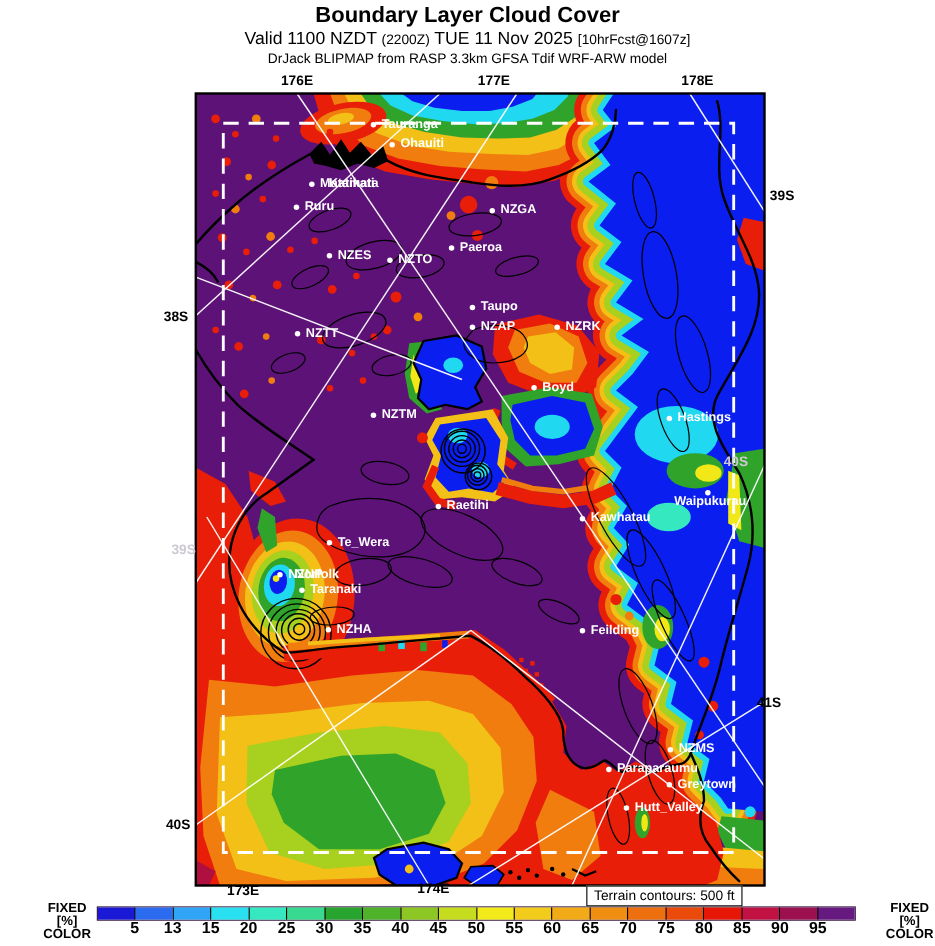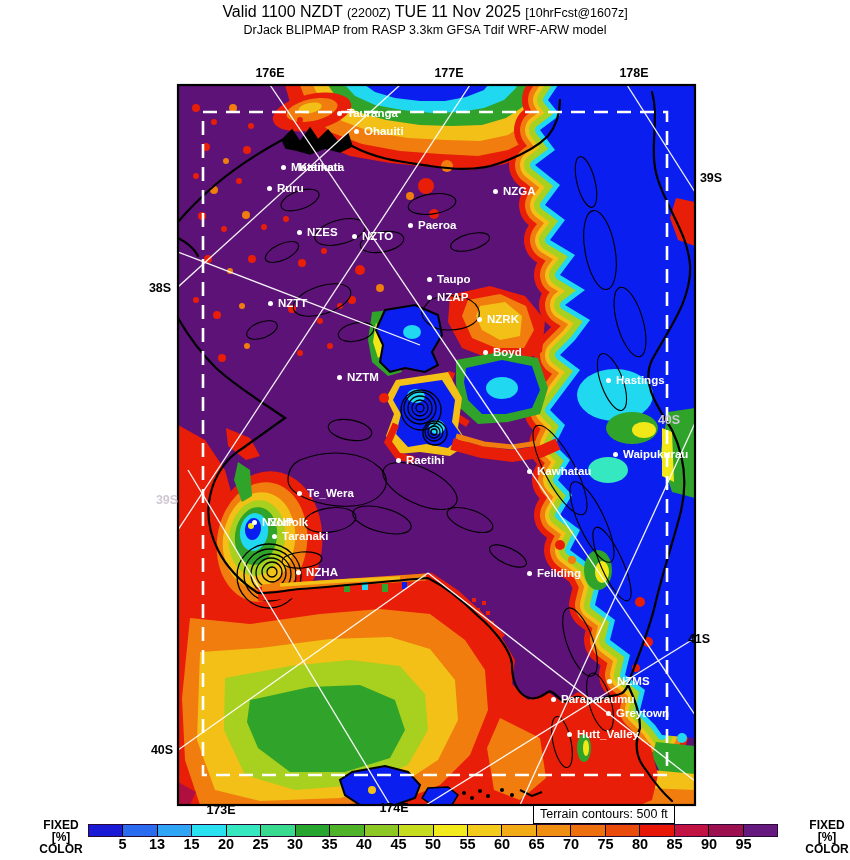--- a/index.html
+++ b/index.html
@@ -35,20 +35,21 @@
   #fixedL{left:30px;} #fixedR{left:796px;}
   #terrainbox{position:absolute;left:533px;top:805px;background:#fff;border:1.5px solid #000;
               font-size:12.5px;color:#000;padding:0px 6px;line-height:17px;white-space:nowrap;}
 </style>
 </head>
 <body>
 
 <div id="page">
 
   <div id="hdr">
+    <div class="t1">Boundary Layer Cloud Cover</div>
     <div class="t2">
       <span>Valid 1100 NZDT</span>
       <span class="sm">(2200Z)</span>
       <span>TUE 11 Nov 2025</span>
       <span class="sm">[10hrFcst@1607z]</span>
     </div>
     <div class="t3">DrJack BLIPMAP from RASP 3.3km GFSA Tdif WRF-ARW model</div>
   </div>
 
   <div id="mapwrap">
@@ -339,21 +340,21 @@
           <span>Matamata</span>
         </div>
         <div class="station nodot" style="left: 289px; top: 167px;">
           <span class="dot"></span>
           <span>Katikati</span>
         </div>
         <div class="station" style="left: 267px; top: 188px;">
           <span class="dot"></span>
           <span>Ruru</span>
         </div>
-        <div class="station" style="left: 493px; top: 191px;">
+        <div class="station" style="left: 445px; top: 191px;">
           <span class="dot"></span>
           <span>NZGA</span>
         </div>
         <div class="station" style="left: 408px; top: 225px;">
           <span class="dot"></span>
           <span>Paeroa</span>
         </div>
         <div class="station" style="left: 352px; top: 236px;">
           <span class="dot"></span>
           <span>NZTO</span>
@@ -363,41 +364,41 @@
           <span>NZES</span>
         </div>
         <div class="station" style="left: 427px; top: 279px;">
           <span class="dot"></span>
           <span>Taupo</span>
         </div>
         <div class="station" style="left: 427px; top: 297px;">
           <span class="dot"></span>
           <span>NZAP</span>
         </div>
-        <div class="station" style="left: 477px; top: 297px; margin-top: 22px;">
+        <div class="station" style="left: 504px; top: 297px;">
           <span class="dot"></span>
           <span>NZRK</span>
         </div>
         <div class="station" style="left: 268px; top: 303px;">
           <span class="dot"></span>
           <span>NZTT</span>
         </div>
         <div class="station" style="left: 483px; top: 352px;">
           <span class="dot"></span>
           <span>Boyd</span>
         </div>
         <div class="station" style="left: 337px; top: 377px;">
           <span class="dot"></span>
           <span>NZTM</span>
         </div>
         <div class="station" style="left: 606px; top: 380px;">
           <span class="dot"></span>
           <span>Hastings</span>
         </div>
-        <div class="station" style="left: 613px; top: 454px;">
+        <div class="station" style="left: 613px; top: 454px; flex-direction: column;">
           <span class="dot"></span>
           <span>Waipukurau</span>
         </div>
         <div class="station" style="left: 396px; top: 460px;">
           <span class="dot"></span>
           <span>Raetihi</span>
         </div>
         <div class="station" style="left: 527px; top: 471px;">
           <span class="dot"></span>
           <span>Kawhatau</span>

